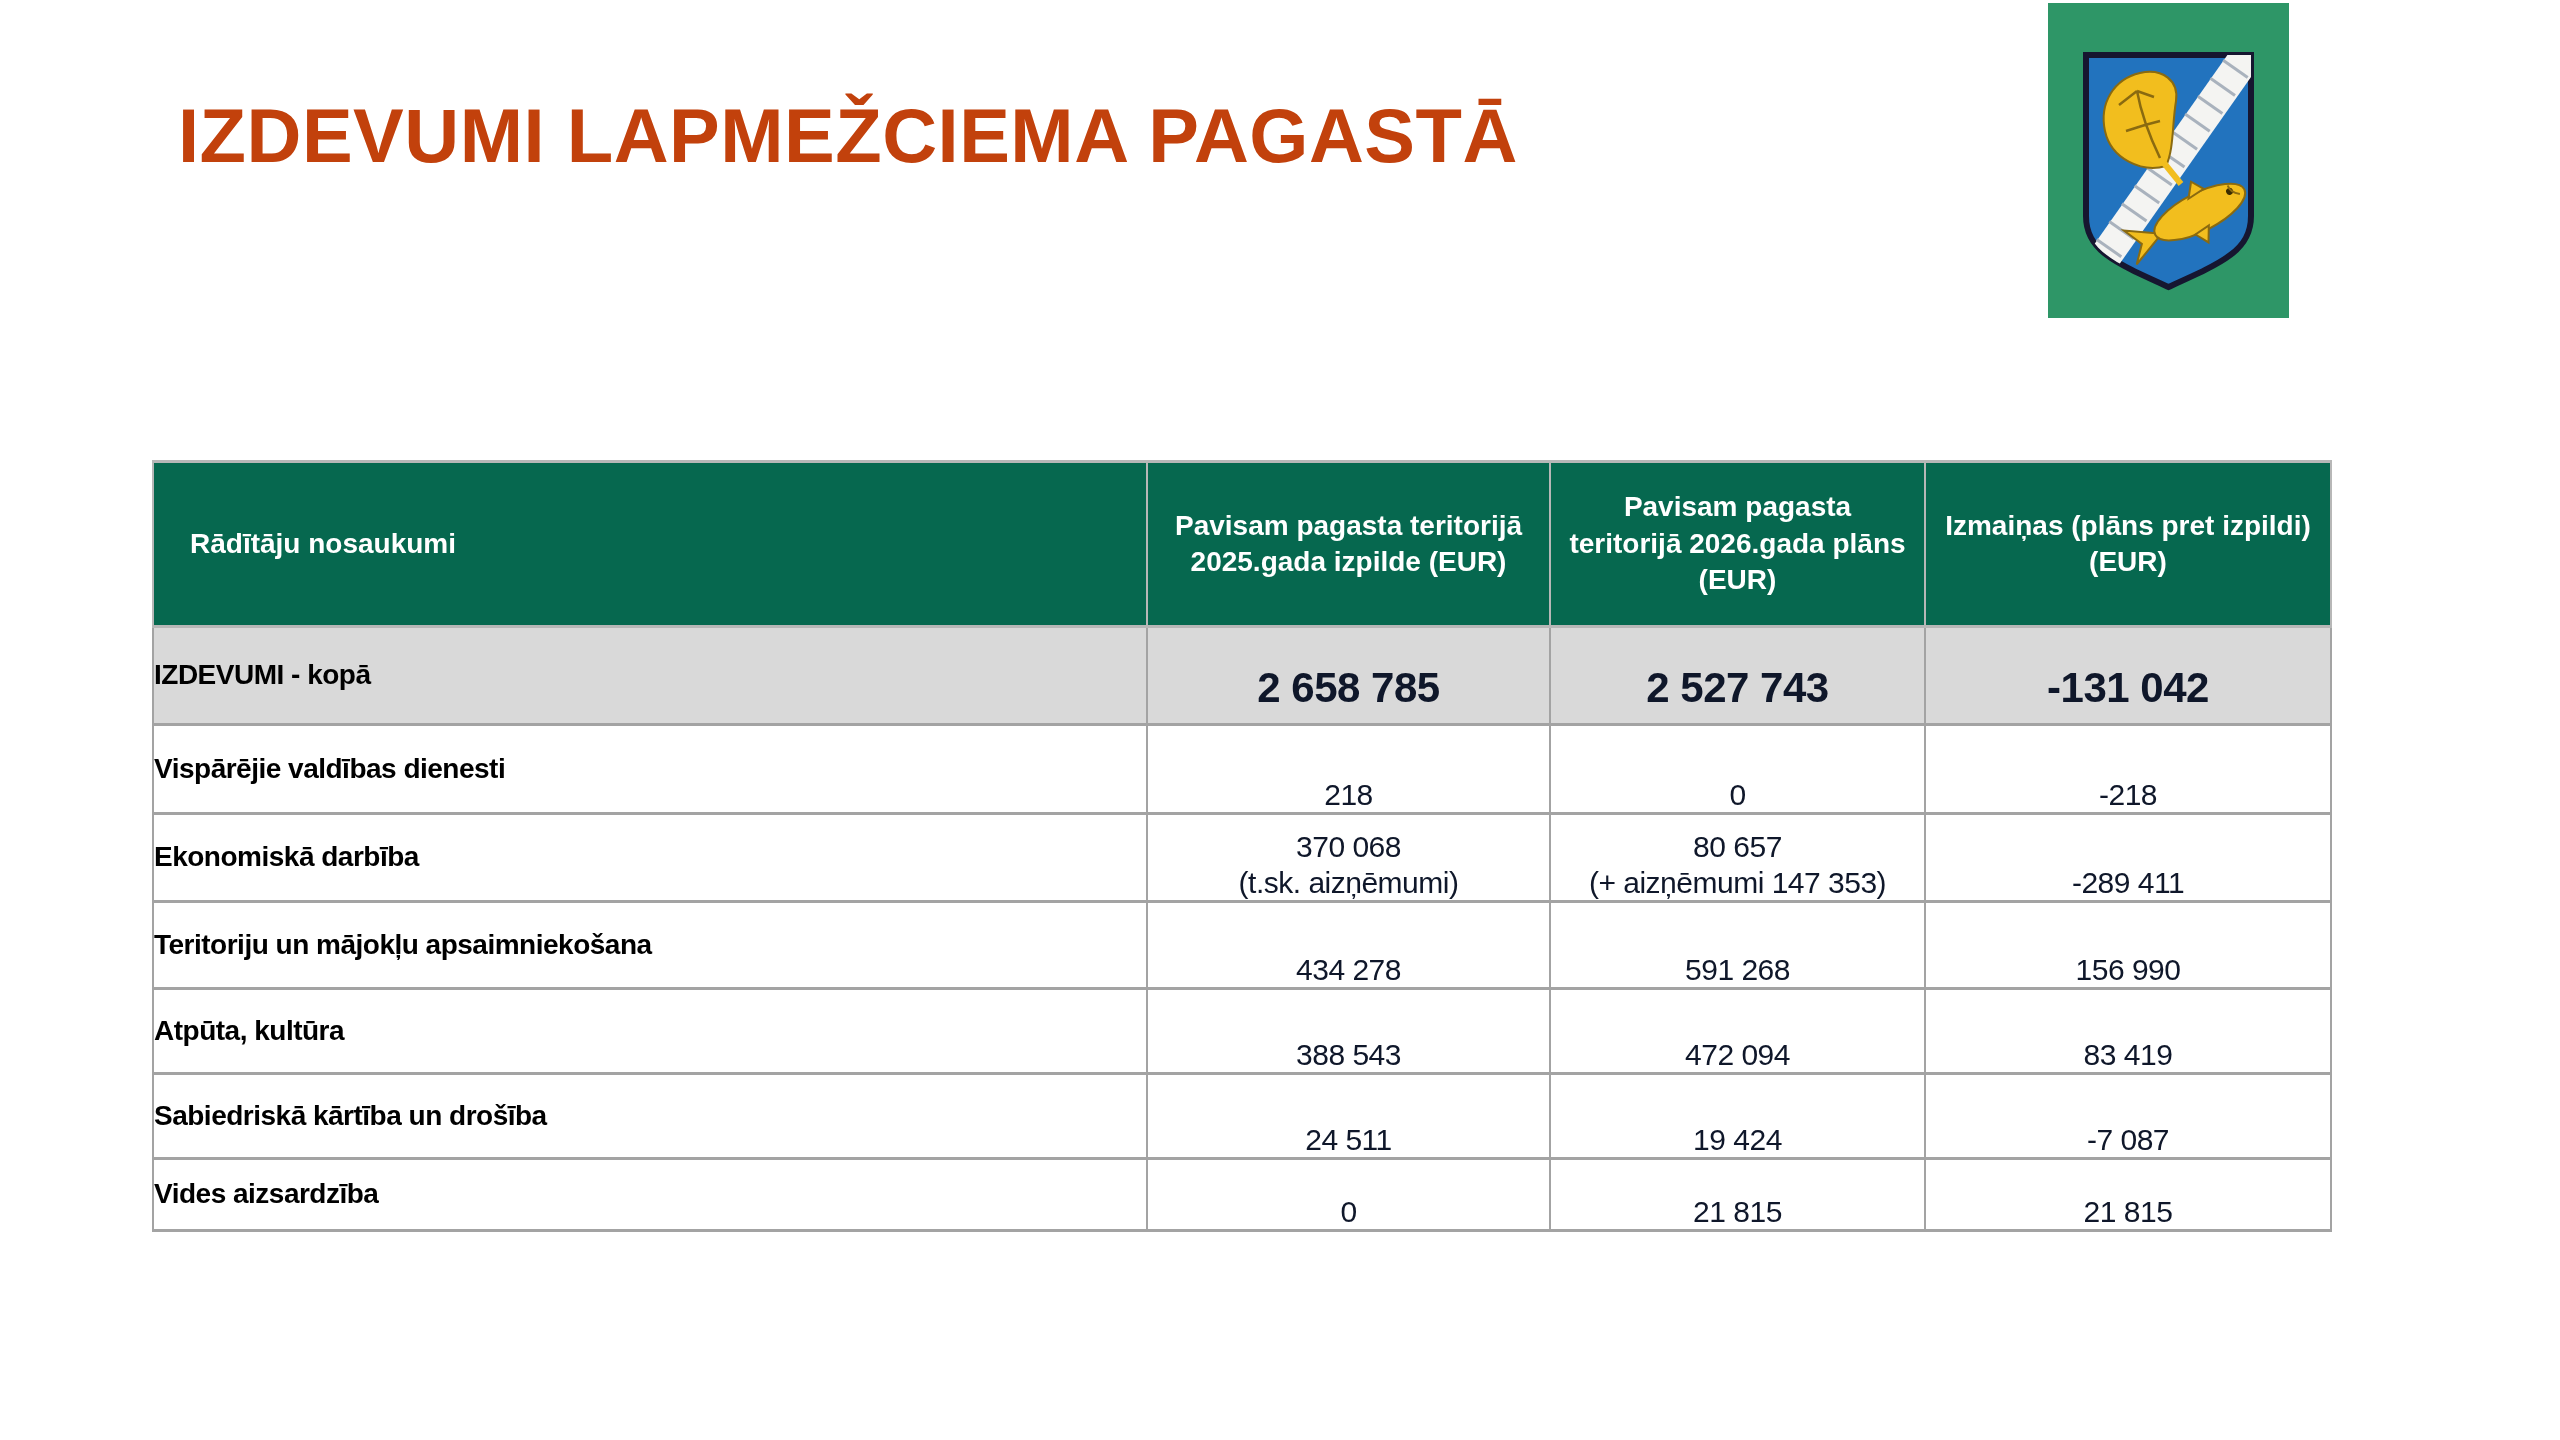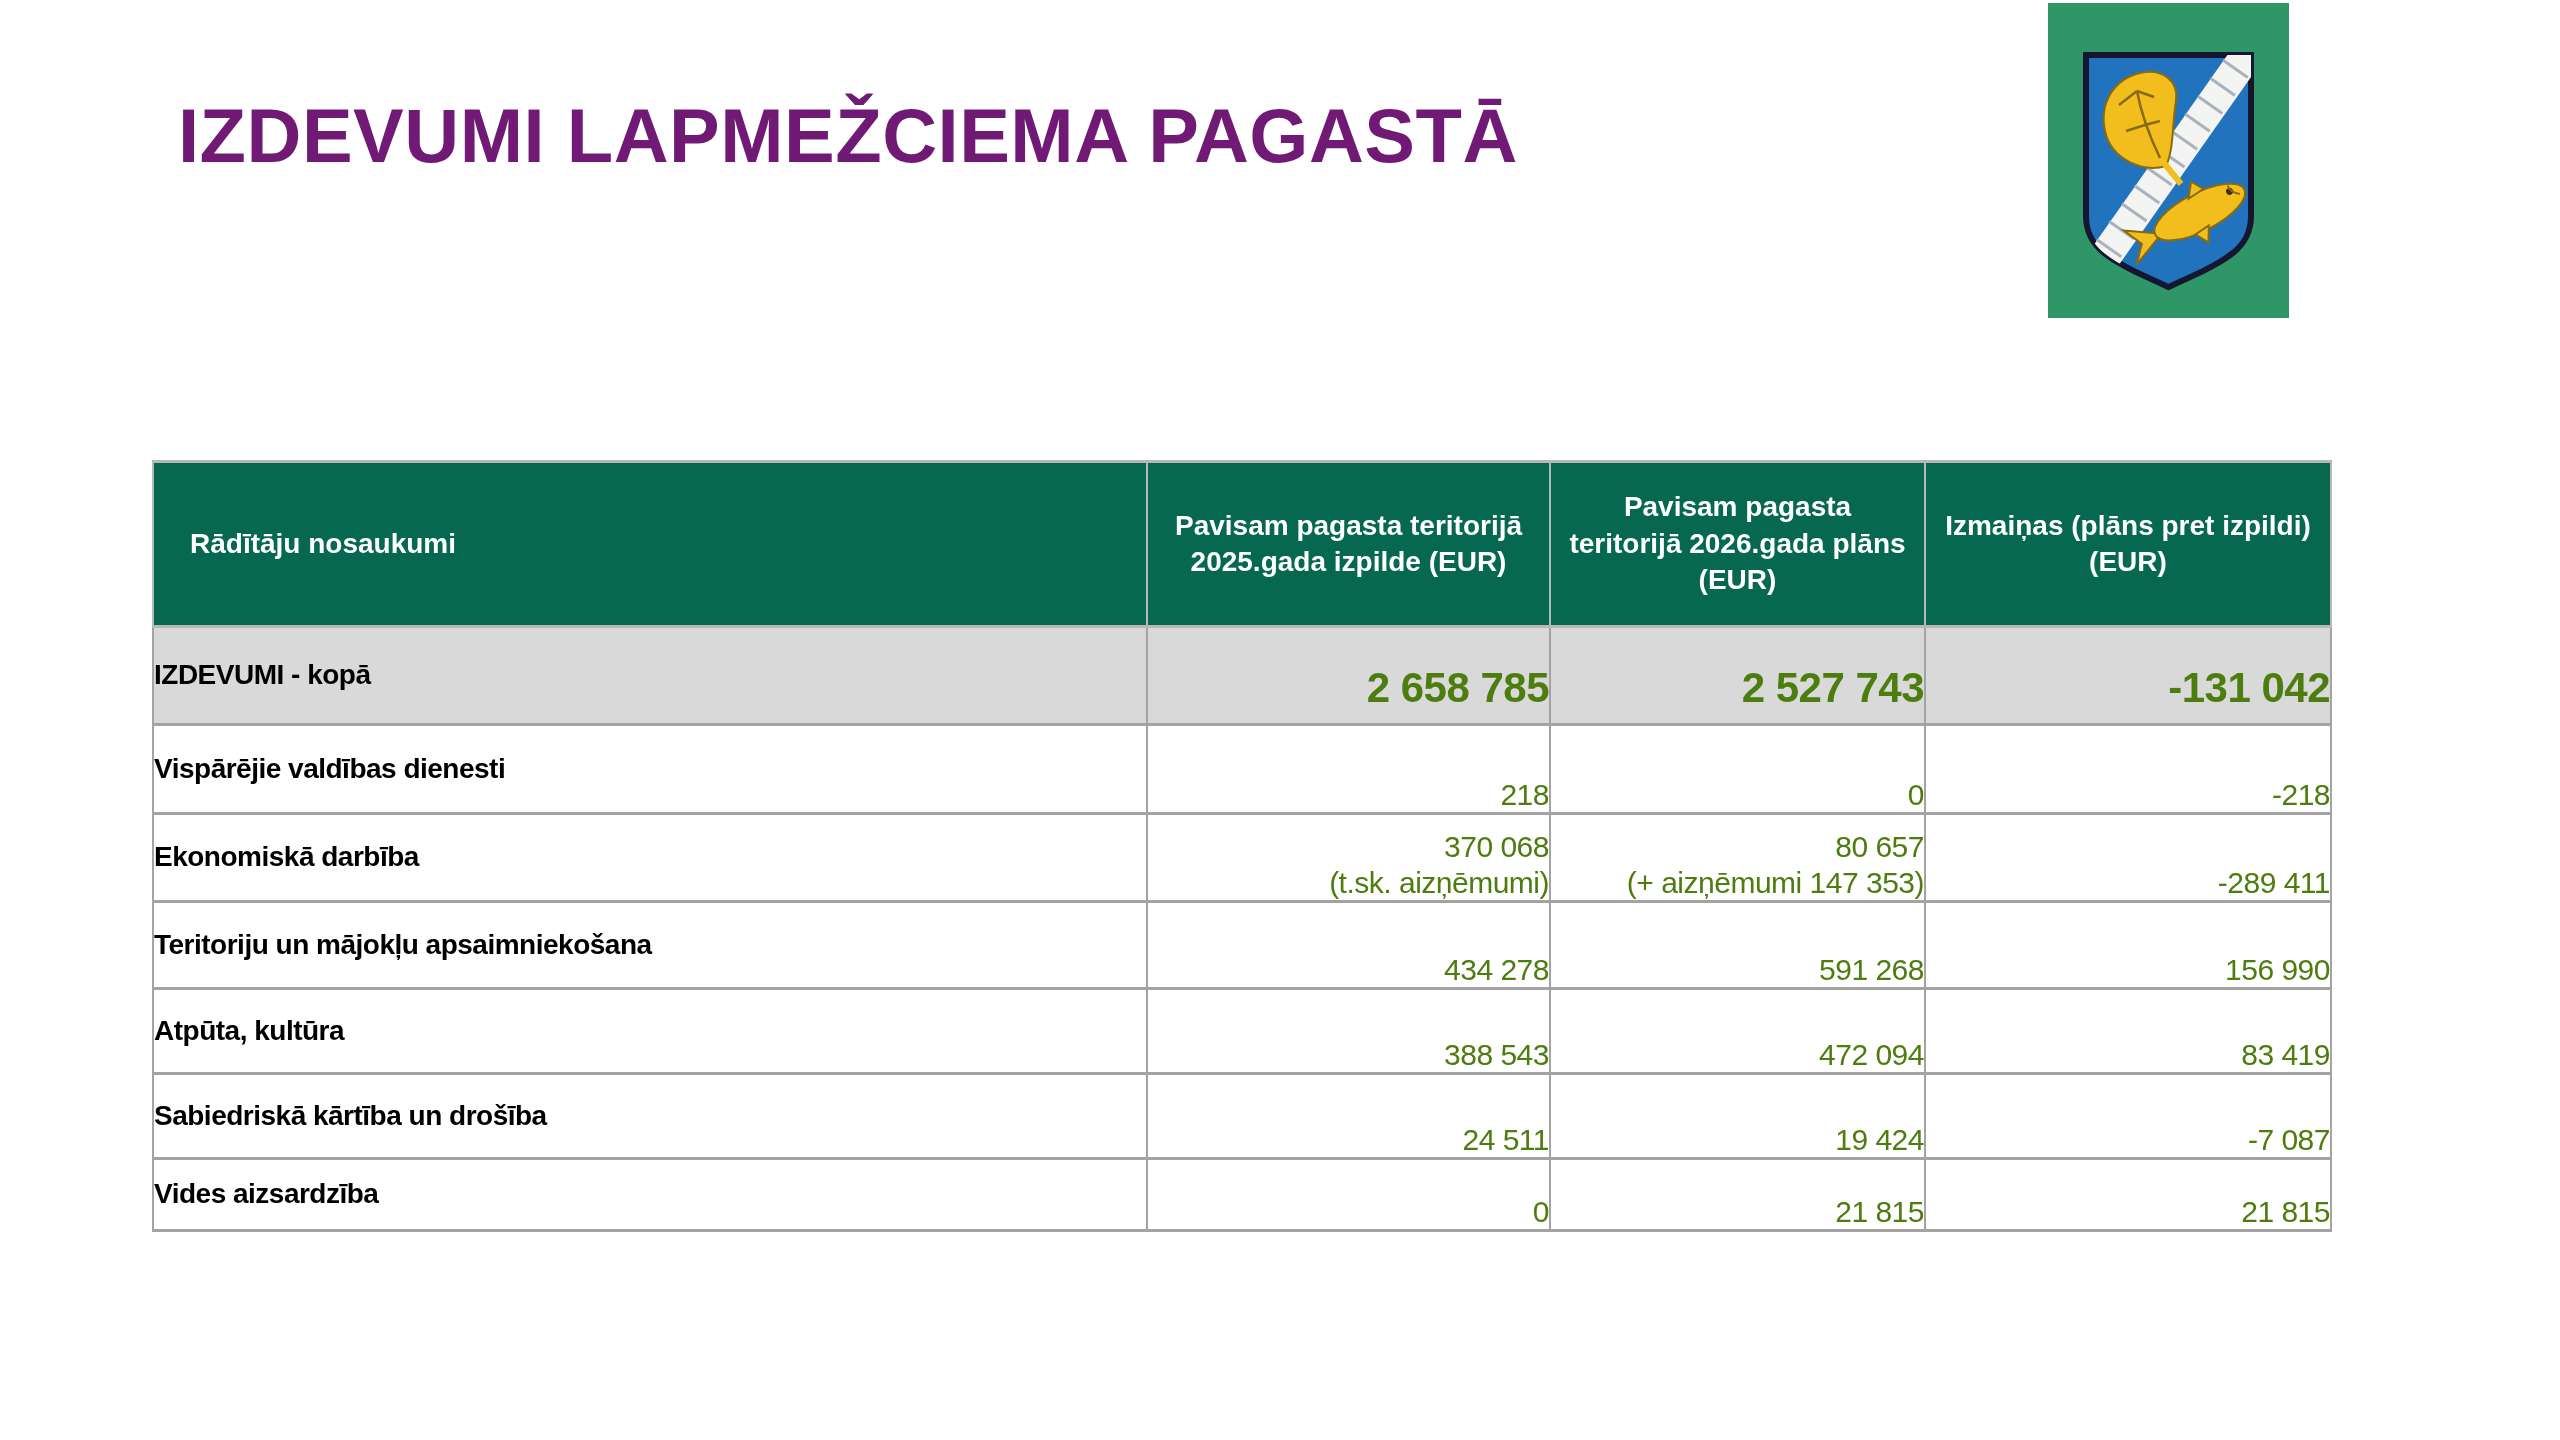--- a/index.html
+++ b/index.html
@@ -14,21 +14,21 @@
     overflow: hidden;
   }
 
   .title {
     position: absolute;
     left: 178px;
     top: 92px;
     margin: 0;
     font-size: 76px;
     font-weight: 700;
-    color: #701a75;
+    color: #c2410c;
     letter-spacing: 0.5px;
     white-space: nowrap;
   }
 
   .crest {
     position: absolute;
     left: 2048px;
     top: 3px;
     width: 241px;
     height: 315px;
@@ -80,26 +80,26 @@
     font-weight: 700;
     font-size: 28px;
     letter-spacing: -0.5px;
     line-height: 1.1;
     padding: 4px 8px 10px 14px;
     color: #000000;
   }
 
   td.num {
     vertical-align: bottom;
-    text-align: right;
+    text-align: center;
     font-size: 30px;
     line-height: 1.18;
     letter-spacing: -0.5px;
     padding: 0 8px 8px 0;
-    color: #4d7c0f;
+    color: #0f172a;
   }
 
   td.num span { display: block; }
 
   tr.hl td { background: #d9d9d9; }
   tr.hl td.label { font-size: 28px; }
   tr.hl td.num {
     font-size: 42px;
     font-weight: 700;
     padding-bottom: 10px;

